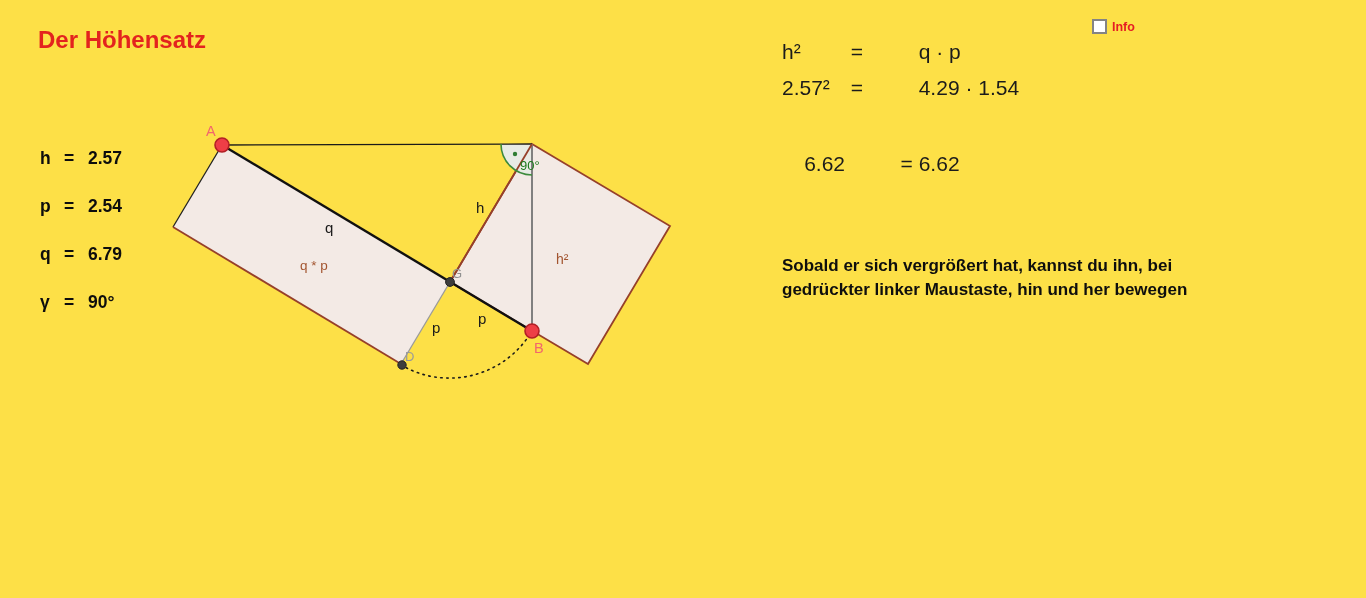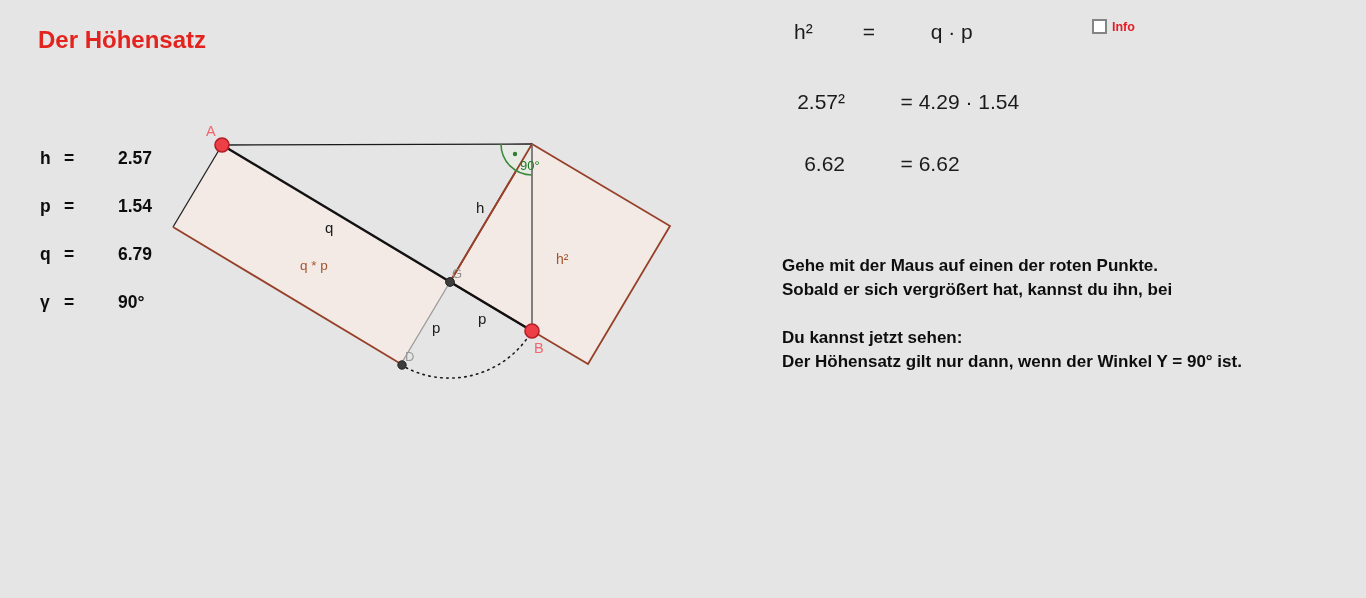--- a/index.html
+++ b/index.html
@@ -1,30 +1,30 @@
 <!DOCTYPE html>
 <html><head>
 <meta charset="utf-8">
 <style>
   html,body{margin:0;padding:0;background:#fff;}
-  .page{position:relative;width:1366px;height:598px;background:#e5e5e5;overflow:hidden;
+  .page{position:relative;width:1366px;height:598px;background:#fde047;overflow:hidden;
         font-family:"Liberation Sans",sans-serif;color:#111;}
   .title{position:absolute;left:38px;top:26px;font-size:24px;font-weight:700;color:#e3231e;margin:0;}
   
   .vars{position:absolute;left:40px;top:148px;}
   .var-row{height:48px;display:flex;align-items:flex-start;font-size:17.5px;font-weight:700;color:#0d0d0d;}
   .var-name{display:inline-block;width:24px;}
   .var-eq{display:inline-block;width:24px;}
-  .var-value{display:inline-block;margin-left:30px;}
+  .var-value{display:inline-block;}
   
   .canvas{position:absolute;left:0;top:0;}
   
   .equations{position:absolute;left:782px;top:0;font-size:21px;color:#1b1b1b;font-weight:400;}
   .eq-row{position:absolute;left:0;white-space:nowrap;}
-  .eq-row.r0{top:20px;margin-left:12px;} .eq-row.r1{top:90px;text-align:right;} .eq-row.r2{top:152px;text-align:right;}
+  .eq-row.r0{top:40px;} .eq-row.r1{top:76px;} .eq-row.r2{top:152px;text-align:right;}
   .eq-left{display:inline-block;width:63px;}
   .eq-sign{display:inline-block;width:62px;}
   .eq-right{display:inline-block;}
   
   .instructions{position:absolute;left:782px;top:254px;font-size:17px;line-height:24px;font-weight:600;color:#0e0e0e;}
   .instructions p{margin:0 0 24px 0;}
   .instructions span{display:block;}
   
   .info-box{position:absolute;left:1092px;top:19px;display:flex;align-items:center;cursor:pointer;}
   .cb{display:inline-block;width:11px;height:11px;border:2px solid #848484;background:#fff;margin-right:5px;}
@@ -39,21 +39,21 @@
 
   <div class="vars">
     <div class="var-row">
       <span class="var-name">h</span>
       <span class="var-eq">=</span>
       <span class="var-value">2.57</span>
     </div>
     <div class="var-row">
       <span class="var-name">p</span>
       <span class="var-eq">=</span>
-      <span class="var-value">1.54</span>
+      <span class="var-value">2.54</span>
     </div>
     <div class="var-row">
       <span class="var-name">q</span>
       <span class="var-eq">=</span>
       <span class="var-value">6.79</span>
     </div>
     <div class="var-row">
       <span class="var-name">γ</span>
       <span class="var-eq">=</span>
       <span class="var-value">90°</span>
@@ -114,26 +114,22 @@
     </div>
     <div class="eq-row r2">
       <span class="eq-left">6.62</span>
       <span class="eq-sign">=</span>
       <span class="eq-right">6.62</span>
     </div>
   </div>
 
   <div class="instructions">
     <p>
-      <span>Gehe mit der Maus auf einen der roten Punkte.</span>
       <span>Sobald er sich vergrößert hat, kannst du ihn, bei</span>
-    </p>
-    <p>
-      <span>Du kannst jetzt sehen:</span>
-      <span>Der Höhensatz gilt nur dann, wenn der Winkel Y = 90° ist.</span>
+      <span>gedrückter linker Maustaste, hin und her bewegen</span>
     </p>
   </div>
 
   <div class="info-box">
     <span class="cb"></span>
     <span class="info-label">Info</span>
   </div>
 
 </div>
 

